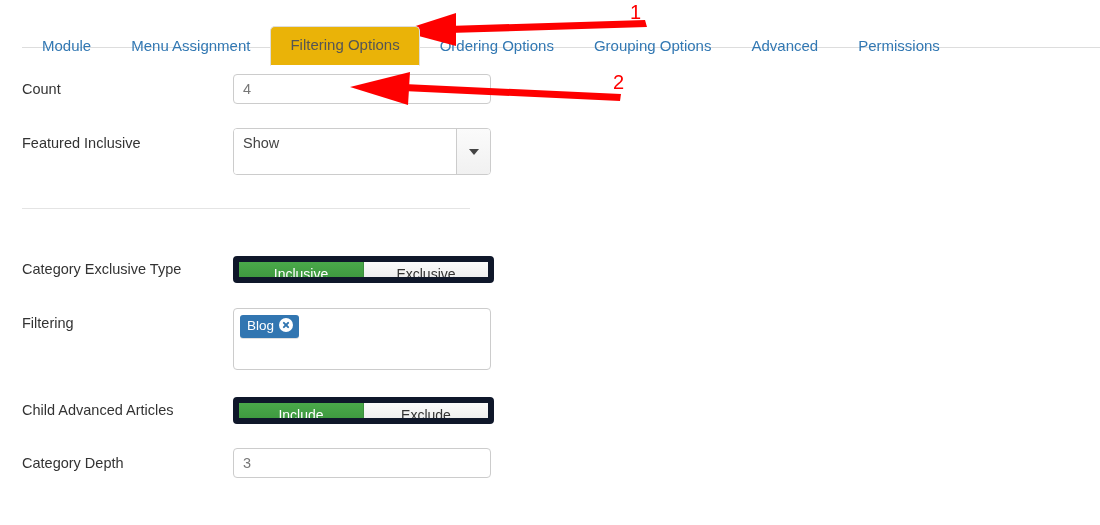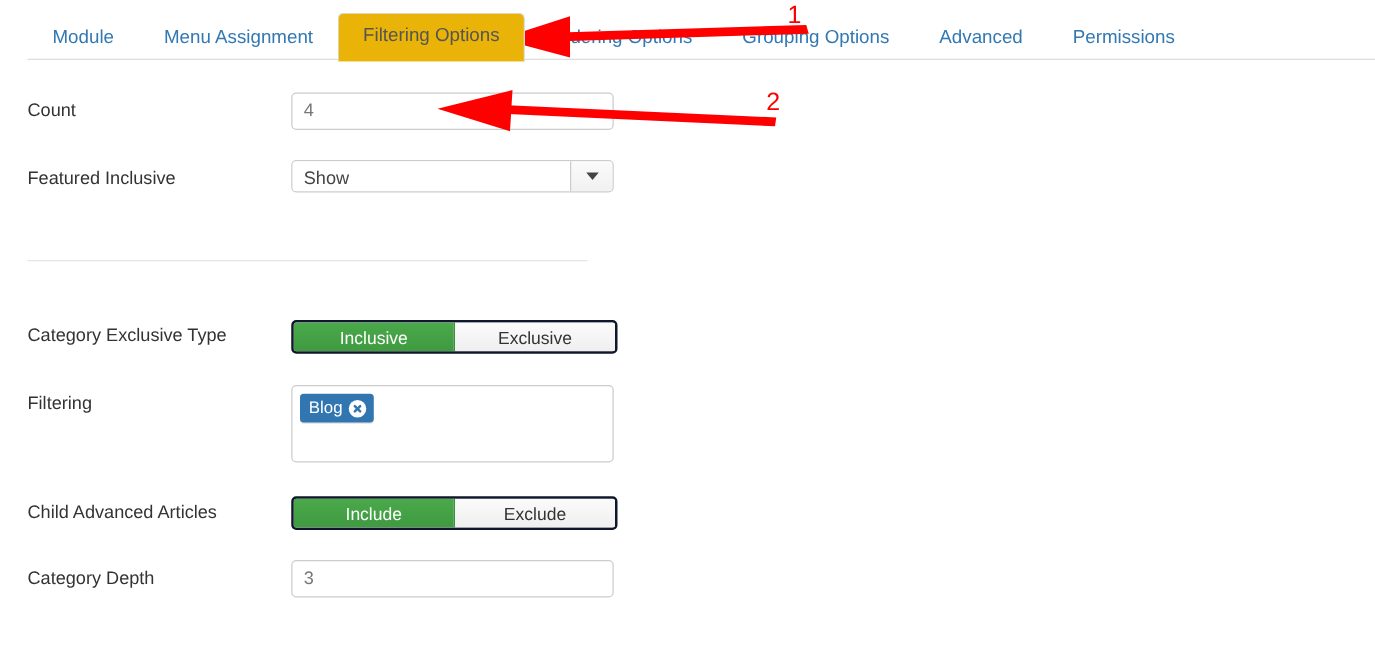--- a/index.html
+++ b/index.html
@@ -45,21 +45,21 @@
     font-size: 15px;
     color: #3278b3;
     padding: 9px 19px 11px 19px;
     line-height: 18px;
     white-space: nowrap;
     box-sizing: border-box;
     border: 1px solid transparent;
     border-bottom: none;
     background: transparent;
     position: relative;
-    top: 1px;
+    top: 17px;
     cursor: pointer;
   }
   .tab.active {
     color: #555555;
     background: #eab308;
     border: 1px solid #dddddd;
     border-bottom: 1px solid #ffffff;
     border-radius: 5px 5px 0 0;
     z-index: 3;
   }
@@ -104,21 +104,21 @@
     font-family: "Liberation Sans", sans-serif;
     color: #555555;
     padding: 0 9px;
     outline: none;
   }
   .textinput::placeholder { color: #777777; opacity: 1; }
 
   
   .selectwrap {
     width: 258px;
-    height: 26px;
+    height: 47px;
     box-sizing: border-box;
     display: flex;
     border: 1px solid #cccccc;
     border-radius: 4px;
     background: #ffffff;
     overflow: hidden;
     cursor: pointer;
   }
   .selectvalue {
     flex: 1;
@@ -156,21 +156,21 @@
   }
 
   
   .toggle {
     display: flex;
     width: 261px;
     height: 27px;
     box-sizing: border-box;
     border-radius: 4px;
     overflow: hidden;
-    border: 2px solid #0f172a;
+    border: 6px solid #0f172a;
   }
   .toggle-btn {
     flex: 1;
     text-align: center;
     font-size: 14px;
     line-height: 25px;
     cursor: pointer;
     color: #333333;
     background: linear-gradient(#fbfbfb, #efefef);
     white-space: nowrap;
@@ -187,21 +187,21 @@
     height: 62px;
     box-sizing: border-box;
     border: 1px solid #cccccc;
     border-radius: 4px;
     background: #ffffff;
     padding: 6px 6px;
     cursor: text;
   }
   .tag {
     display: inline-flex;
-    align-items: flex-end;
+    align-items: flex-start;
     background: #3276b1;
     color: #ffffff;
     border-radius: 3px;
     font-size: 13.5px;
     line-height: 16px;
     padding: 3px 6px 4px 7px;
     box-shadow: 0 1px 0 rgba(0,0,0,.12);
   }
   .tag-label { margin-right: 5px; }
   .tag-close {

